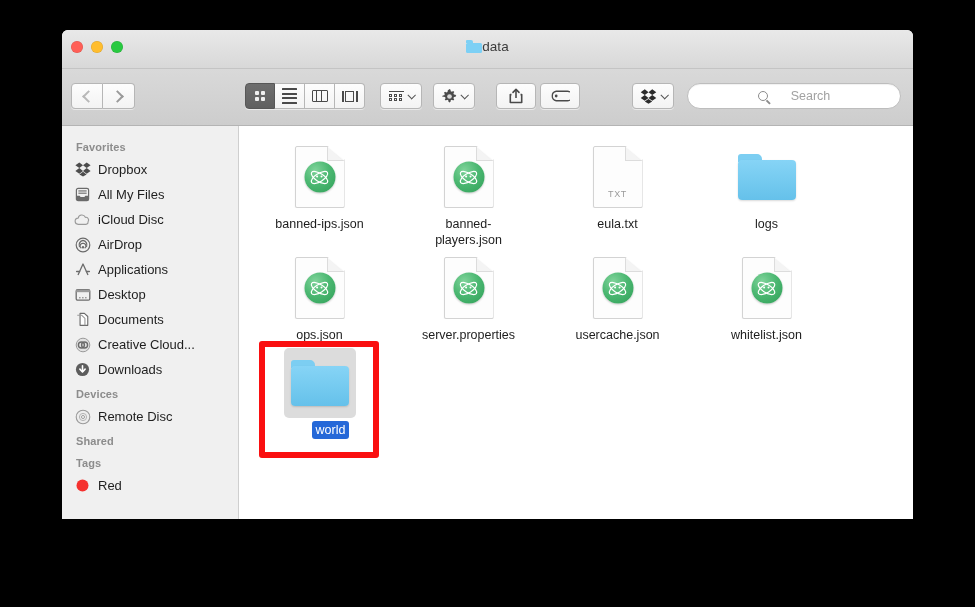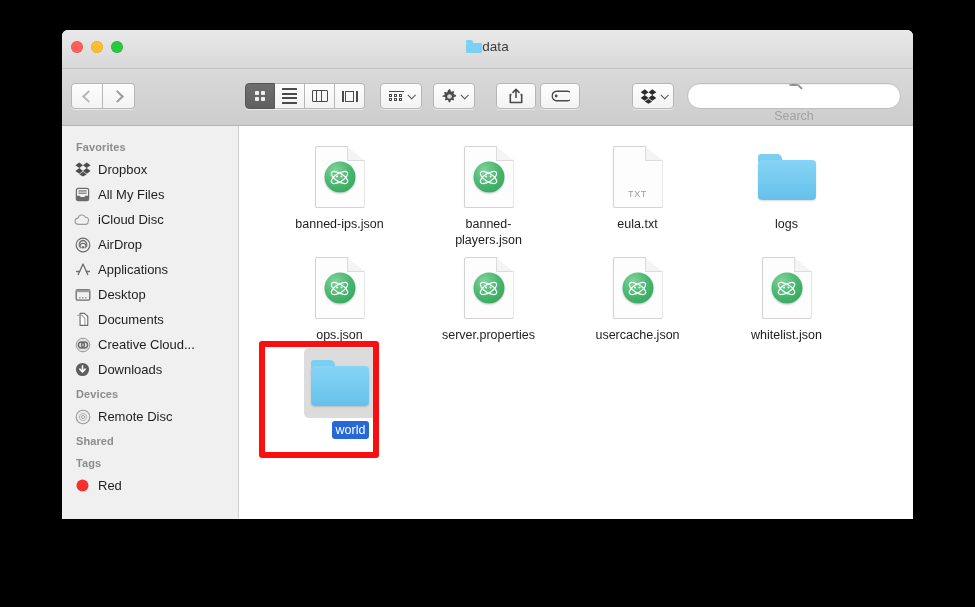--- a/index.html
+++ b/index.html
@@ -182,23 +182,23 @@
     left: 625px;
     top: 14px;
     width: 214px;
     height: 26px;
     background: #ffffff;
     border: 1px solid #bdbdbd;
     border-radius: 13px;
     box-sizing: border-box;
     display: flex;
     align-items: center;
+    justify-content: center;
     gap: 23px;
     box-shadow: inset 0 1px 1px rgba(0,0,0,0.06);
-    flex-direction: column;
   }
   .search-ph {
     font-size: 12.5px;
     color: #a2a2a2;
   }
   .mag {
     width: 8px; height: 8px;
     border: 1.5px solid #8c8c8c;
     border-radius: 50%;
     position: relative;
@@ -209,21 +209,20 @@
     right: -4px; bottom: -2.5px;
     width: 4.5px; height: 1.5px;
     background: #8c8c8c;
     transform: rotate(45deg);
   }
 
   
   .body-split {
     display: flex;
     height: 393px;
-    gap: 20px;
   }
 
   
   .sidebar {
     width: 177px;
     background: #f0f0f0;
     border-right: 1px solid #cfcfcf;
     padding-top: 9px;
     box-sizing: border-box;
     overflow: hidden;

